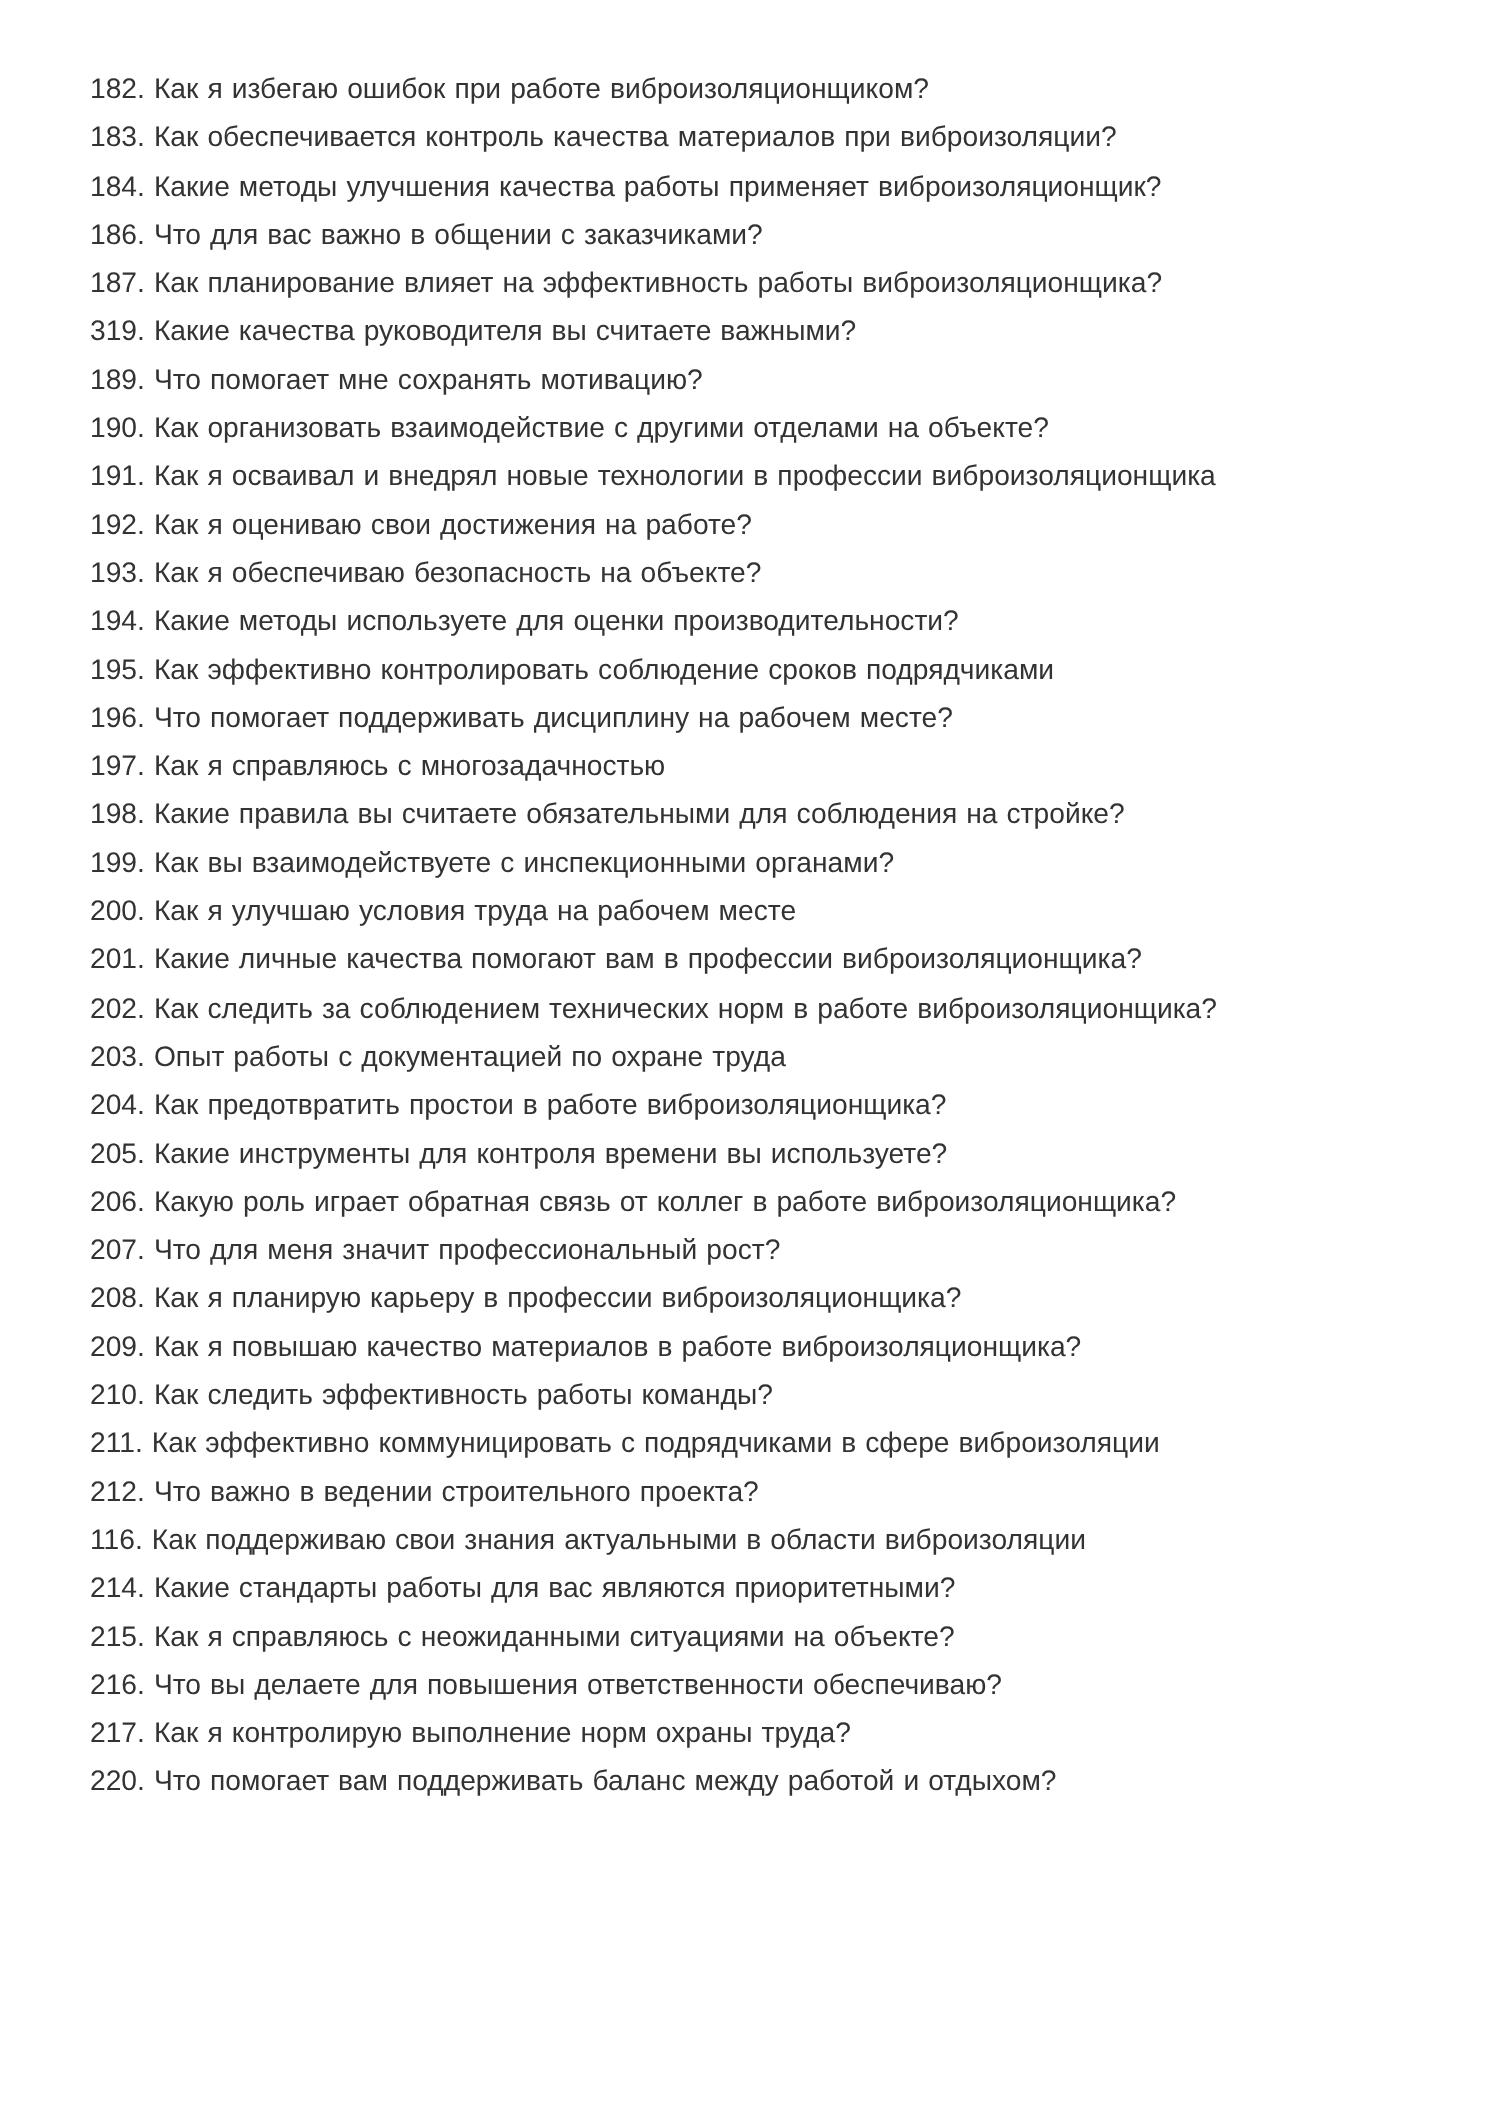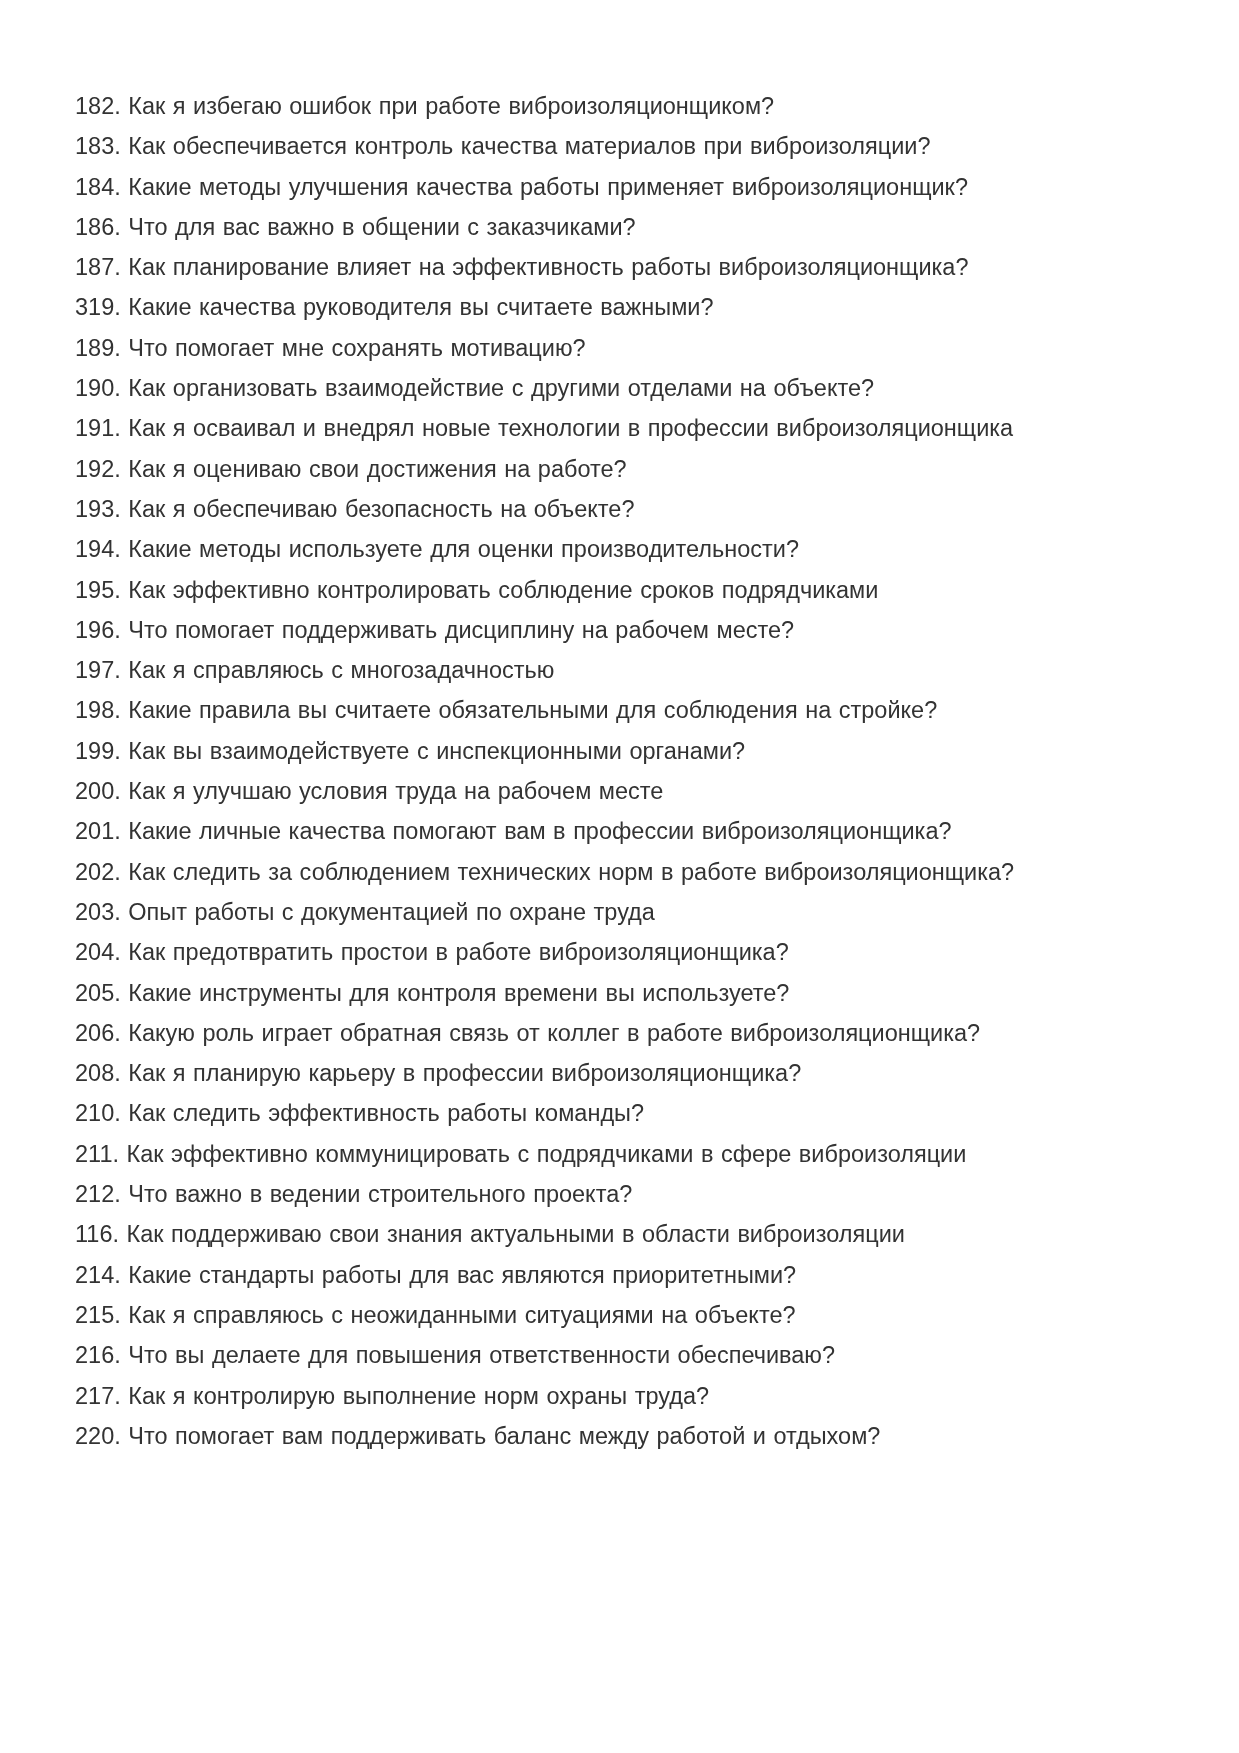--- a/index.html
+++ b/index.html
@@ -14,21 +14,20 @@
   }
   .page {
     box-sizing: content-box;
     width: 1000px;
     padding: 54px 164px 0 75px;
     font-family: "Liberation Sans", "DejaVu Sans", sans-serif;
     font-size: 23.5px;
     line-height: 40.3px;
     color: #333333;
     font-weight: 400;
-    margin-top: 32px;
   }
   p.q {
     margin: 0;
     padding: 0;
     text-align: left;
     word-spacing: 1px;
   }
 </style>
 </head>
 <body style="background: rgb(255, 255, 255);">
@@ -77,23 +76,25 @@
     <p class="q"><span>202.</span> <span>Как следить за соблюдением технических норм в работе виброизоляционщика?</span></p>
 
     <p class="q"><span>203.</span> <span>Опыт работы с документацией по охране труда</span></p>
 
     <p class="q"><span>204.</span> <span>Как предотвратить простои в работе виброизоляционщика?</span></p>
 
     <p class="q"><span>205.</span> <span>Какие инструменты для контроля времени вы используете?</span></p>
 
     <p class="q"><span>206.</span> <span>Какую роль играет обратная связь от коллег в работе виброизоляционщика?</span></p>
 
+    <p class="q"><span>207.</span> <span>Что для меня значит профессиональный рост?</span></p>
 
     <p class="q"><span>208.</span> <span>Как я планирую карьеру в профессии виброизоляционщика?</span></p>
 
+    <p class="q"><span>209.</span> <span>Как я повышаю качество материалов в работе виброизоляционщика?</span></p>
 
     <p class="q"><span>210.</span> <span>Как следить эффективность работы команды?</span></p>
 
     <p class="q"><span>211.</span> <span>Как эффективно коммуницировать с подрядчиками в сфере виброизоляции</span></p>
 
     <p class="q"><span>212.</span> <span>Что важно в ведении строительного проекта?</span></p>
 
     <p class="q"><span>116.</span> <span>Как поддерживаю свои знания актуальными в области виброизоляции</span></p>
 
     <p class="q"><span>214.</span> <span>Какие стандарты работы для вас являются приоритетными?</span></p>

